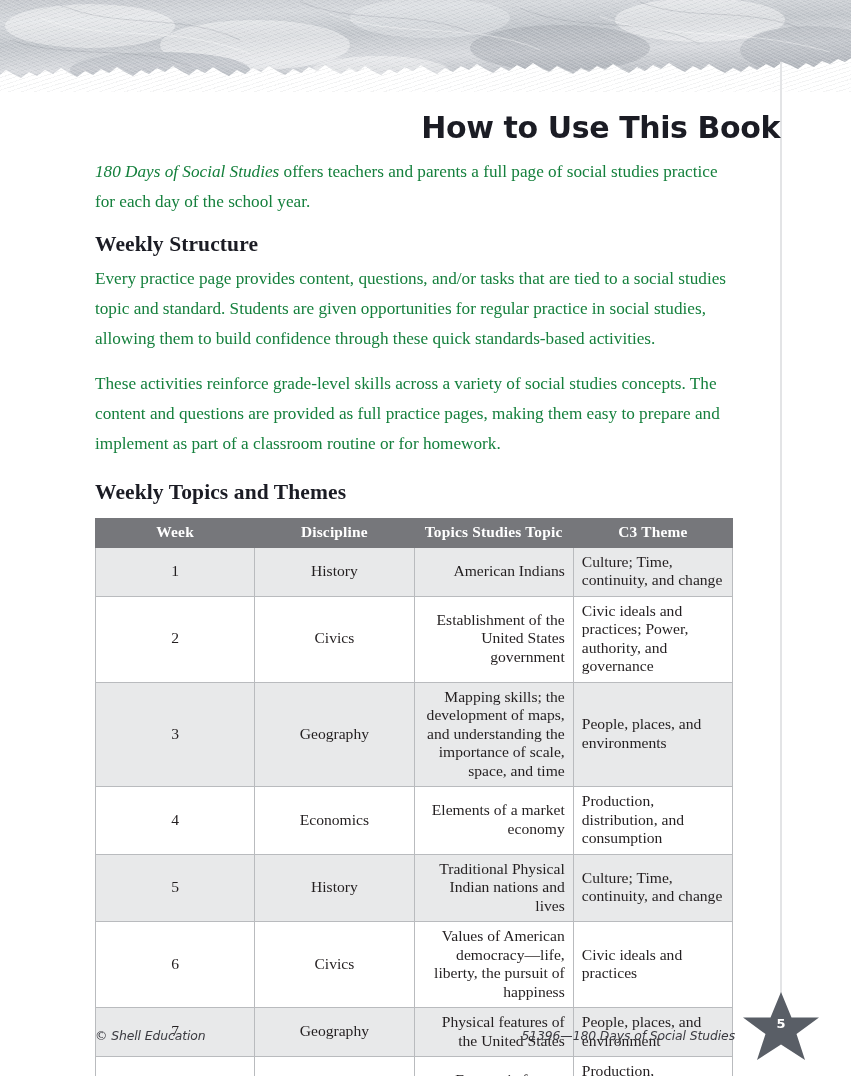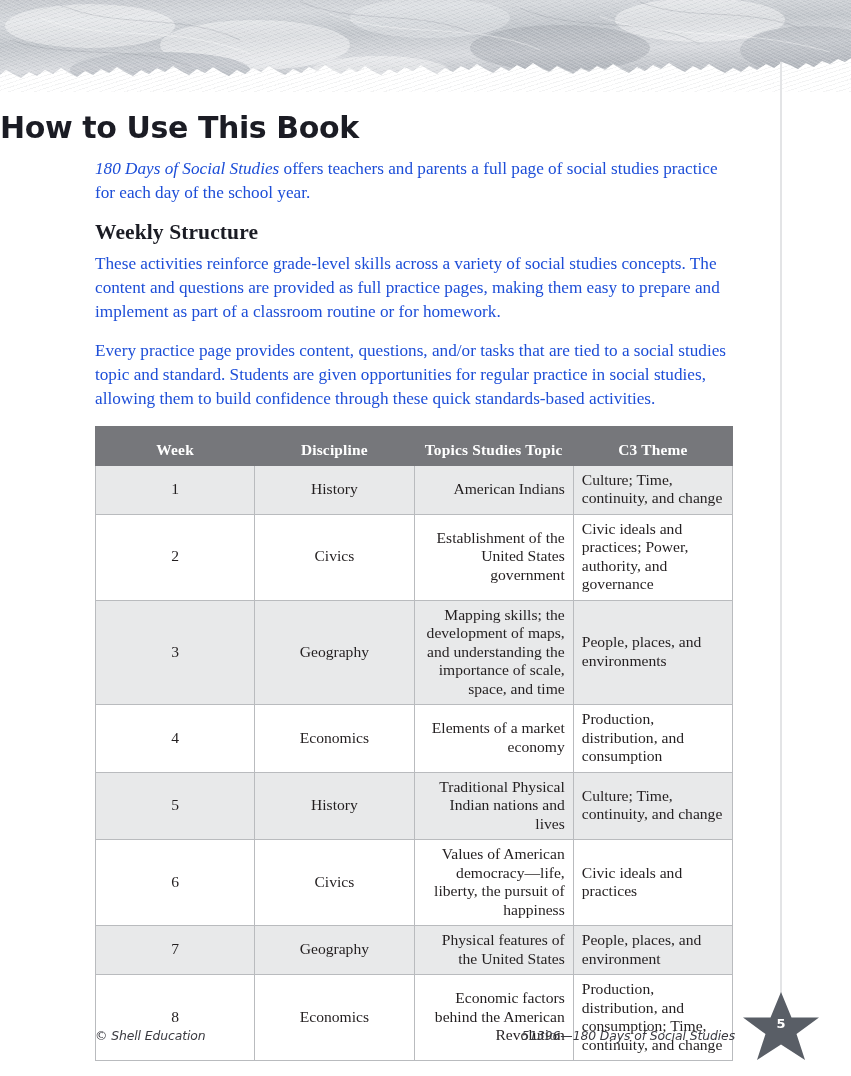--- a/index.html
+++ b/index.html
@@ -47,40 +47,40 @@
     height: 946px;
     background: #e3e4e6;
   }
 
   
   .page-title {
     position: absolute;
     top: 110px;
     left: 0;
     width: 780px;
-    text-align: left;
+    text-align: right;
     font-family: "DejaVu Sans", "Liberation Sans", sans-serif;
     font-weight: bold;
     font-size: 30px;
     letter-spacing: -0.4px;
     color: #1b1c24;
   }
 
   .content {
     position: absolute;
     left: 95px;
     top: 157px;
     width: 640px;
   }
 
   .body-p {
     font-size: 17.2px;
-    line-height: 24px;
+    line-height: 30px;
     margin: 0 0 15px 0;
-    color: #1d4ed8;
+    color: #15803d;
     text-align: left;
   }
   .body-p .ital { font-style: italic; }
 
   .sec-head {
     font-size: 21.5px;
     font-weight: bold;
     line-height: 25px;
     margin: 0 0 7px 0;
     color: #1b1c24;
@@ -95,21 +95,21 @@
     width: 638px;
     table-layout: fixed;
     font-size: 15.6px;
     line-height: 18.5px;
   }
   table.topics thead th {
     background: #76777b;
     color: #ffffff;
     font-weight: bold;
     font-size: 15.4px;
-    padding: 14px 6px 5px 6px;
+    padding: 4px 6px 5px 6px;
     text-align: center;
     border: 1px solid #76777b;
     letter-spacing: .2px;
   }
   table.topics thead th.th-topic { text-align: center; }
   table.topics tbody td {
     border: 1px solid #b9bbbe;
     padding: 5px 8px 6px 8px;
     vertical-align: middle;
     color: #231f20;
@@ -219,23 +219,24 @@
 
 <div class="v-rule"></div>
 
 <div class="page-title">How to Use This Book</div>
 
 <div class="content">
 
   <p class="body-p"><span class="ital">180 Days of Social Studies</span><span> offers teachers and parents a full page of social studies practice for each day of the school year.</span></p>
 
   <h2 class="sec-head">Weekly Structure</h2>
+  <p class="body-p">Every practice page provides content, questions, and/or tasks that are tied to a social studies topic and standard.  Students are given opportunities for regular practice in social studies, allowing them to build confidence through these quick standards-based activities.</p>
   <p class="body-p">These activities reinforce grade-level skills across a variety of social studies concepts.  The content and questions are provided as full practice pages, making them easy to prepare and implement as part of a classroom routine or for homework.</p>
-  <p class="body-p">Every practice page provides content, questions, and/or tasks that are tied to a social studies topic and standard.  Students are given opportunities for regular practice in social studies, allowing them to build confidence through these quick standards-based activities.</p>
-
+
+  <h2 class="sec-head second">Weekly Topics and Themes</h2>
 
   <div class="chart-wrap">
     <table class="topics">
       <thead>
         <tr>
           <th class="th-week">Week</th>
           <th class="th-disc">Discipline</th>
           <th class="th-topic">Topics Studies Topic</th>
           <th class="th-theme">C3 Theme</th>
         </tr>

